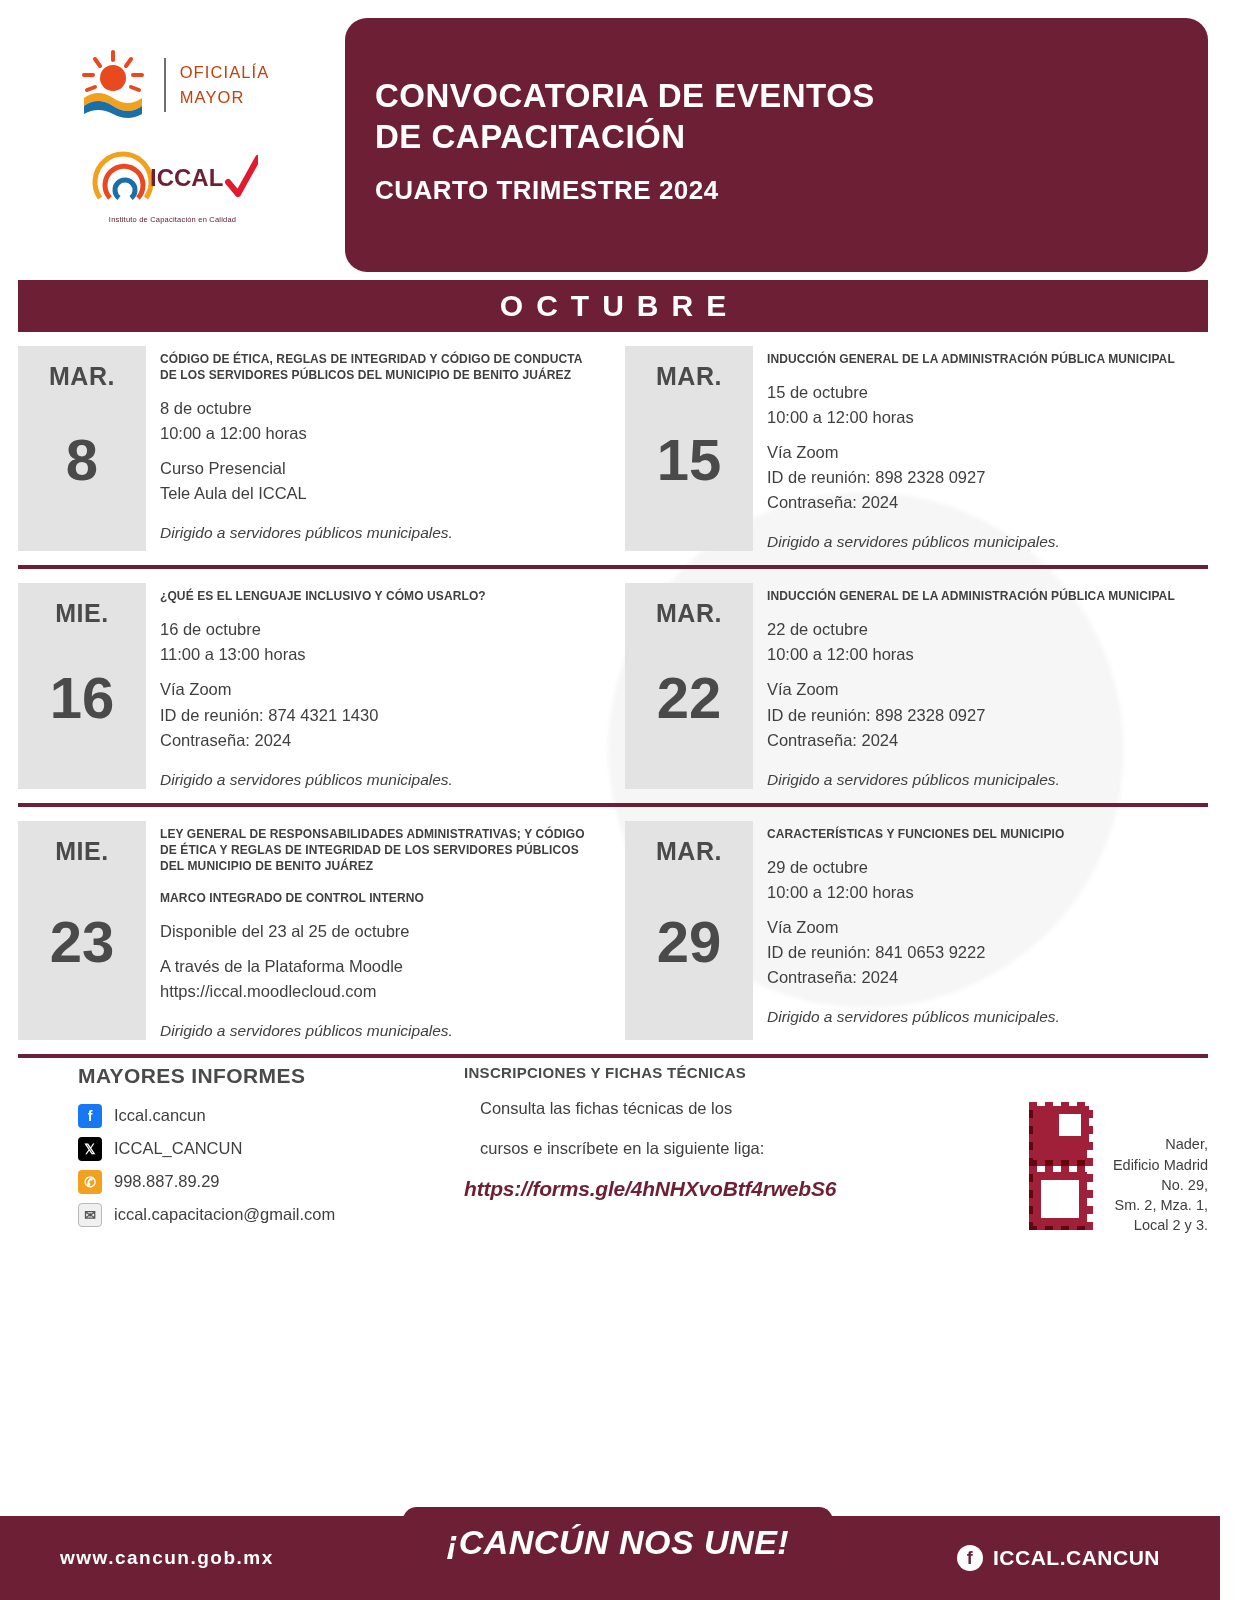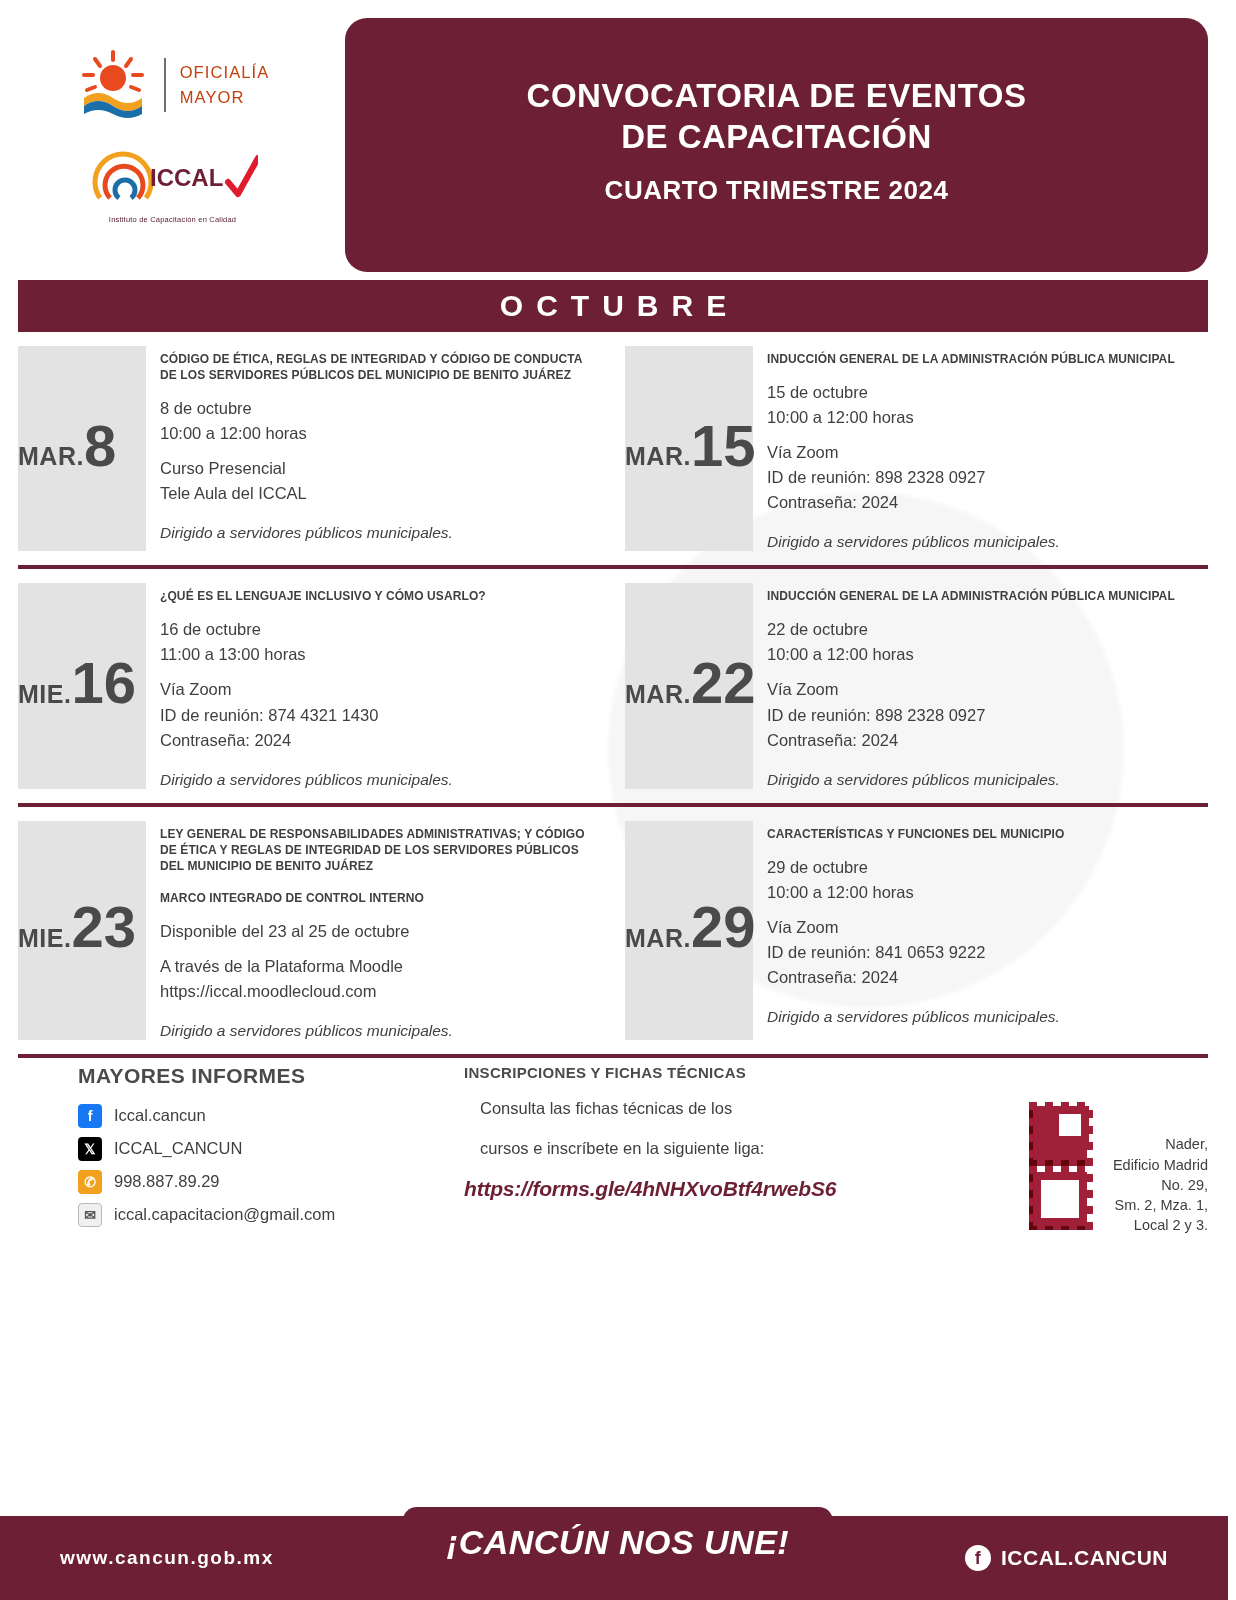--- a/index.html
+++ b/index.html
@@ -60,21 +60,21 @@
   }
 
   .header-banner {
     flex: 1;
     margin: 18px 28px 0 0;
     background: #6d1f35;
     border-radius: 22px;
     color: #fff;
     display: flex;
     flex-direction: column;
-    align-items: center;
+    align-items: flex-start;
     justify-content: center;
     padding: 20px 30px 28px;
   }
   .banner-t1 {
     font-size: 33px;
     font-weight: 800;
     letter-spacing: .5px;
     text-align: center;
     line-height: 1.22;
   }
@@ -116,21 +116,21 @@
     min-height: 150px;
   }
   .cell.left { padding-right: 14px; }
   .cell.right { padding-left: 12px; }
 
   .daybox {
     width: 128px;
     flex: 0 0 128px;
     background: #e3e3e3;
     display: flex;
-    flex-direction: row;
+    flex-direction: column;
     align-items: center;
     justify-content: flex-start;
     padding-top: 16px;
     color: #4a4a4a;
   }
   .dow {
     font-size: 25px;
     font-weight: 800;
     letter-spacing: .5px;
   }
@@ -253,21 +253,21 @@
     margin-top: 10px;
     font-size: 14.5px;
     text-align: right;
     color: #3f3f3f;
     line-height: 1.4;
   }
 
   
   .footer-bar {
     position: absolute;
-    left: 0; right: 8px; bottom: 0;
+    left: 0; right: 16px; bottom: 0;
     height: 84px;
     background: #6d1f35;
     display: flex;
     align-items: center;
     justify-content: space-between;
     padding: 0 60px;
   }
   .footer-bar .web {
     color: #fff;
     font-size: 19px;

